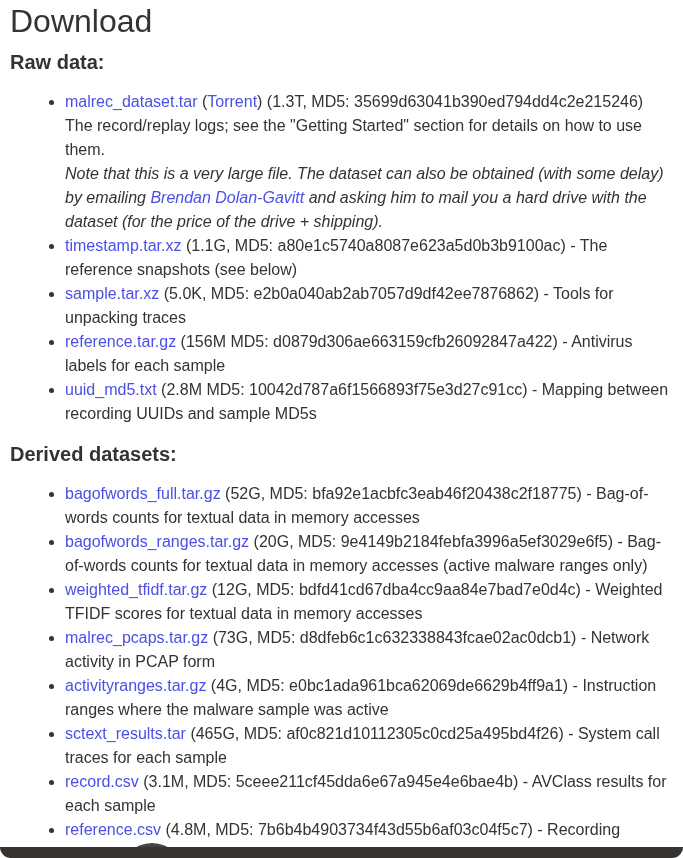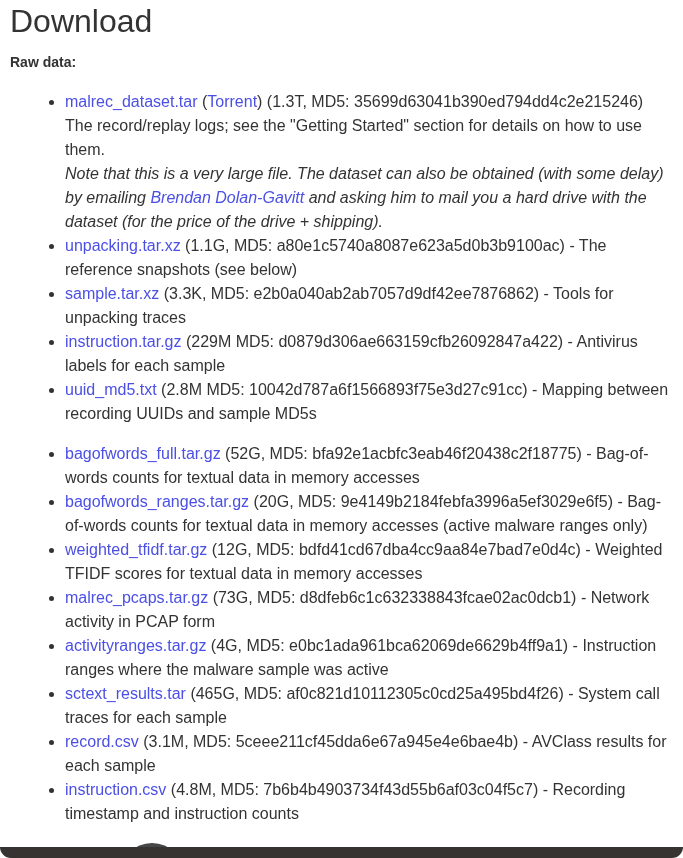--- a/index.html
+++ b/index.html
@@ -16,21 +16,21 @@
   }
   .content { padding: 2px 12px 0 10px; }
   h1.page-title {
     font-size: 32px;
     font-weight: 400;
     line-height: 38px;
     margin: 0 0 10px 0;
     color: var(--heading, #333333);
   }
   p.section-label {
-    font-size: 14px;
+    font-size: 20px;
     font-weight: 700;
     line-height: 24px;
     margin: 0 0 16px 0;
   }
   ul.file-list {
     margin: 16px 0;
     padding-left: 55px;
   }
   ul.file-list li {
     font-size: 16px;
@@ -68,35 +68,36 @@
 
 <div class="screen">
   <div class="content">
 
     <h1 class="page-title">Download</h1>
 
     <p class="section-label">Raw data:</p>
 
     <ul class="file-list">
       <li><a href="#" class="lnk">malrec_dataset.tar</a><span> (</span><a href="#" class="lnk">Torrent</a><span>) (1.3T, MD5: 35699d63041b390ed794dd4c2e215246) The record/replay logs; see the "Getting Started" section for details on how to use them.</span><br><em class="note"><span>Note that this is a very large file. The dataset can also be obtained (with some delay) by emailing </span><a href="#" class="lnk">Brendan Dolan-Gavitt</a><span> and asking him to mail you a hard drive with the dataset (for the price of the drive + shipping).</span></em></li>
-      <li><a href="#" class="lnk">unpacking.tar.xz</a><span> (1.1G, MD5: a80e1c5740a8087e623a5d0b3b9100ac) - The reference snapshots (see below)</span></li>
-      <li><a href="#" class="lnk">sample.tar.xz</a><span> (3.3K, MD5: e2b0a040ab2ab7057d9df42ee7876862) - Tools for unpacking traces</span></li>
-      <li><a href="#" class="lnk">instruction.tar.gz</a><span> (229M MD5: d0879d306ae663159cfb26092847a422) - Antivirus labels for each sample</span></li>
+      <li><a href="#" class="lnk">timestamp.tar.xz</a><span> (1.1G, MD5: a80e1c5740a8087e623a5d0b3b9100ac) - The reference snapshots (see below)</span></li>
+      <li><a href="#" class="lnk">sample.tar.xz</a><span> (5.0K, MD5: e2b0a040ab2ab7057d9df42ee7876862) - Tools for unpacking traces</span></li>
+      <li><a href="#" class="lnk">reference.tar.gz</a><span> (156M MD5: d0879d306ae663159cfb26092847a422) - Antivirus labels for each sample</span></li>
       <li><a href="#" class="lnk">uuid_md5.txt</a><span> (2.8M MD5: 10042d787a6f1566893f75e3d27c91cc) - Mapping between recording UUIDs and sample MD5s</span></li>
     </ul>
 
+    <p class="section-label">Derived datasets:</p>
 
     <ul class="file-list">
       <li><a href="#" class="lnk">bagofwords_full.tar.gz</a><span> (52G, MD5: bfa92e1acbfc3eab46f20438c2f18775) - Bag-of-words counts for textual data in memory accesses</span></li>
       <li><a href="#" class="lnk">bagofwords_ranges.tar.gz</a><span> (20G, MD5: 9e4149b2184febfa3996a5ef3029e6f5) - Bag-of-words counts for textual data in memory accesses (active malware ranges only)</span></li>
       <li><a href="#" class="lnk">weighted_tfidf.tar.gz</a><span> (12G, MD5: bdfd41cd67dba4cc9aa84e7bad7e0d4c) - Weighted TFIDF scores for textual data in memory accesses</span></li>
       <li><a href="#" class="lnk">malrec_pcaps.tar.gz</a><span> (73G, MD5: d8dfeb6c1c632338843fcae02ac0dcb1) - Network activity in PCAP form</span></li>
       <li><a href="#" class="lnk">activityranges.tar.gz</a><span> (4G, MD5: e0bc1ada961bca62069de6629b4ff9a1) - Instruction ranges where the malware sample was active</span></li>
       <li><a href="#" class="lnk">sctext_results.tar</a><span> (465G, MD5: af0c821d10112305c0cd25a495bd4f26) - System call traces for each sample</span></li>
       <li><a href="#" class="lnk">record.csv</a><span> (3.1M, MD5: 5ceee211cf45dda6e67a945e4e6bae4b) - AVClass results for each sample</span></li>
-      <li><a href="#" class="lnk">instruction.csv</a><span> (4.8M, MD5: 7b6b4b4903734f43d55b6af03c04f5c7) - Recording timestamp and instruction counts</span></li>
+      <li><a href="#" class="lnk">reference.csv</a><span> (4.8M, MD5: 7b6b4b4903734f43d55b6af03c04f5c7) - Recording timestamp and instruction counts</span></li>
     </ul>
 
   </div>
 
   <div class="overlay-knob"></div>
   <div class="bottom-bar"></div>
 </div>
 
 </body></html>

